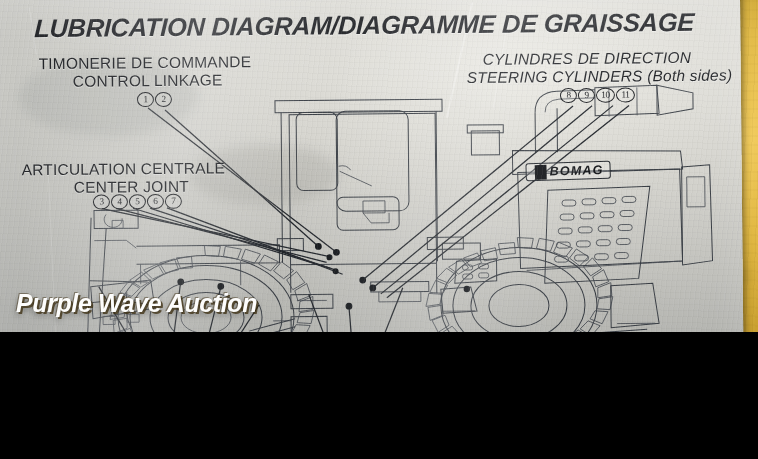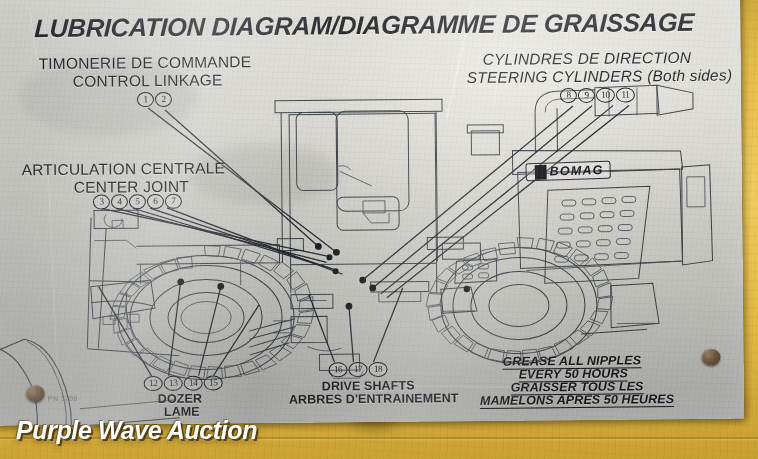--- a/index.html
+++ b/index.html
@@ -3,21 +3,21 @@
 <meta charset="utf-8">
 <title>Lubrication Diagram Plate</title>
 <style>
   html, body {
     margin: 0; padding: 0;
     background: #000;
   }
   #stage {
     position: relative;
     width: 758px;
-    height: 459px;
+    height: 332px;
     overflow: hidden;
     font-family: "Liberation Sans", sans-serif;
     background: #d8b13a;
   }
 
   
   .machine-paint {
     position: absolute;
     inset: 0;
     background:

